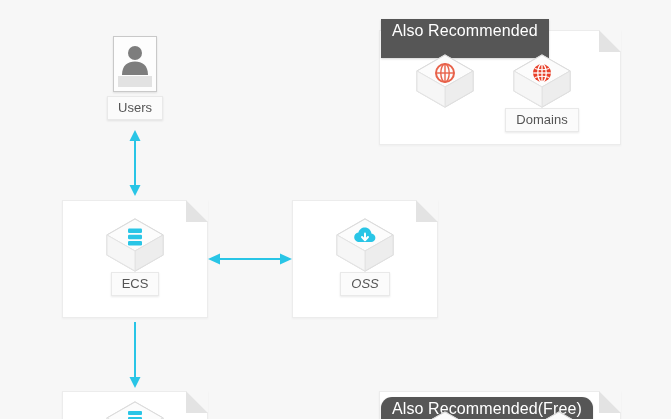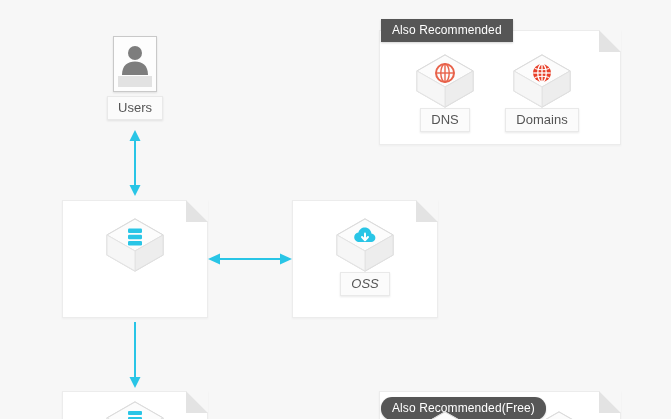--- a/index.html
+++ b/index.html
@@ -46,23 +46,23 @@
     background: linear-gradient(225deg, #f1f1f1 0%, #f1f1f1 49%, #e3e3e3 50%, #e3e3e3 100%);
     -webkit-clip-path: polygon(0 0, 100% 100%, 0 100%);
     clip-path: polygon(0 0, 100% 100%, 0 100%);
   }
 
   
   .section-tag {
     position: absolute;
     background: #565656;
     color: #ffffff;
-    font-size: 12px;
+    font-size: 16px;
     line-height: 23px;
-    height: 23px;
+    height: 39px;
     padding: 0 11px;
     white-space: nowrap;
     letter-spacing: 0.1px;
     box-shadow: 0 1px 2px rgba(0,0,0,0.18);
   }
 
   
   .node {
     position: absolute;
     width: 96px;
@@ -184,21 +184,20 @@
       </svg>
       <div class="glyph">
         <svg width="22" height="22" viewBox="0 0 22 22">
           <circle cx="11" cy="11" r="9" fill="none" stroke="#e8624a" stroke-width="2"></circle>
           <ellipse cx="11" cy="11" rx="4.2" ry="9" fill="none" stroke="#e8624a" stroke-width="1.4"></ellipse>
           <line x1="2" y1="11" x2="20" y2="11" stroke="#e8624a" stroke-width="1.4"></line>
           <line x1="11" y1="2" x2="11" y2="20" stroke="#e8624a" stroke-width="1.4"></line>
         </svg>
       </div>
     </div>
-    <span class="pill">DNS</span>
   </div>
 
   <div class="node" style="left:494px; top:52px;">
     <div class="cube">
       <svg width="62" height="58" viewBox="0 0 62 58">
         <polygon points="31,3 59,19 59,39 31,55 3,39 3,19" fill="#ffffff" stroke="#d7d7d7" stroke-width="1.2"></polygon>
         <polygon points="31,3 59,19 31,35 3,19" fill="#fcfcfc" stroke="#dcdcdc" stroke-width="1"></polygon>
         <polygon points="31,35 59,19 59,39 31,55" fill="#ededed" stroke="#e0e0e0" stroke-width="1"></polygon>
         <polygon points="3,19 31,35 31,55 3,39" fill="#f6f6f6" stroke="#e4e4e4" stroke-width="1"></polygon>
       </svg>
@@ -262,20 +261,21 @@
         <polygon points="3,19 31,35 31,55 3,39" fill="#f6f6f6" stroke="#e4e4e4" stroke-width="1"></polygon>
       </svg>
       <div class="glyph">
         <svg width="22" height="22" viewBox="0 0 22 22">
           <rect x="4" y="2.5" width="14" height="4.5" rx="1.2" fill="#29c5e6"></rect>
           <rect x="4" y="8.7" width="14" height="4.5" rx="1.2" fill="#29c5e6"></rect>
           <rect x="4" y="14.9" width="14" height="4.5" rx="1.2" fill="#29c5e6"></rect>
         </svg>
       </div>
     </div>
+    <span class="pill">ECS</span>
   </div>
 
   <div class="node" style="left:317px; top:216px;font-style:italic;">
     <div class="cube">
       <svg width="62" height="58" viewBox="0 0 62 58">
         <polygon points="31,3 59,19 59,39 31,55 3,39 3,19" fill="#ffffff" stroke="#d7d7d7" stroke-width="1.2"></polygon>
         <polygon points="31,3 59,19 31,35 3,19" fill="#fcfcfc" stroke="#dcdcdc" stroke-width="1"></polygon>
         <polygon points="31,35 59,19 59,39 31,55" fill="#ededed" stroke="#e0e0e0" stroke-width="1"></polygon>
         <polygon points="3,19 31,35 31,55 3,39" fill="#f6f6f6" stroke="#e4e4e4" stroke-width="1"></polygon>
       </svg>

